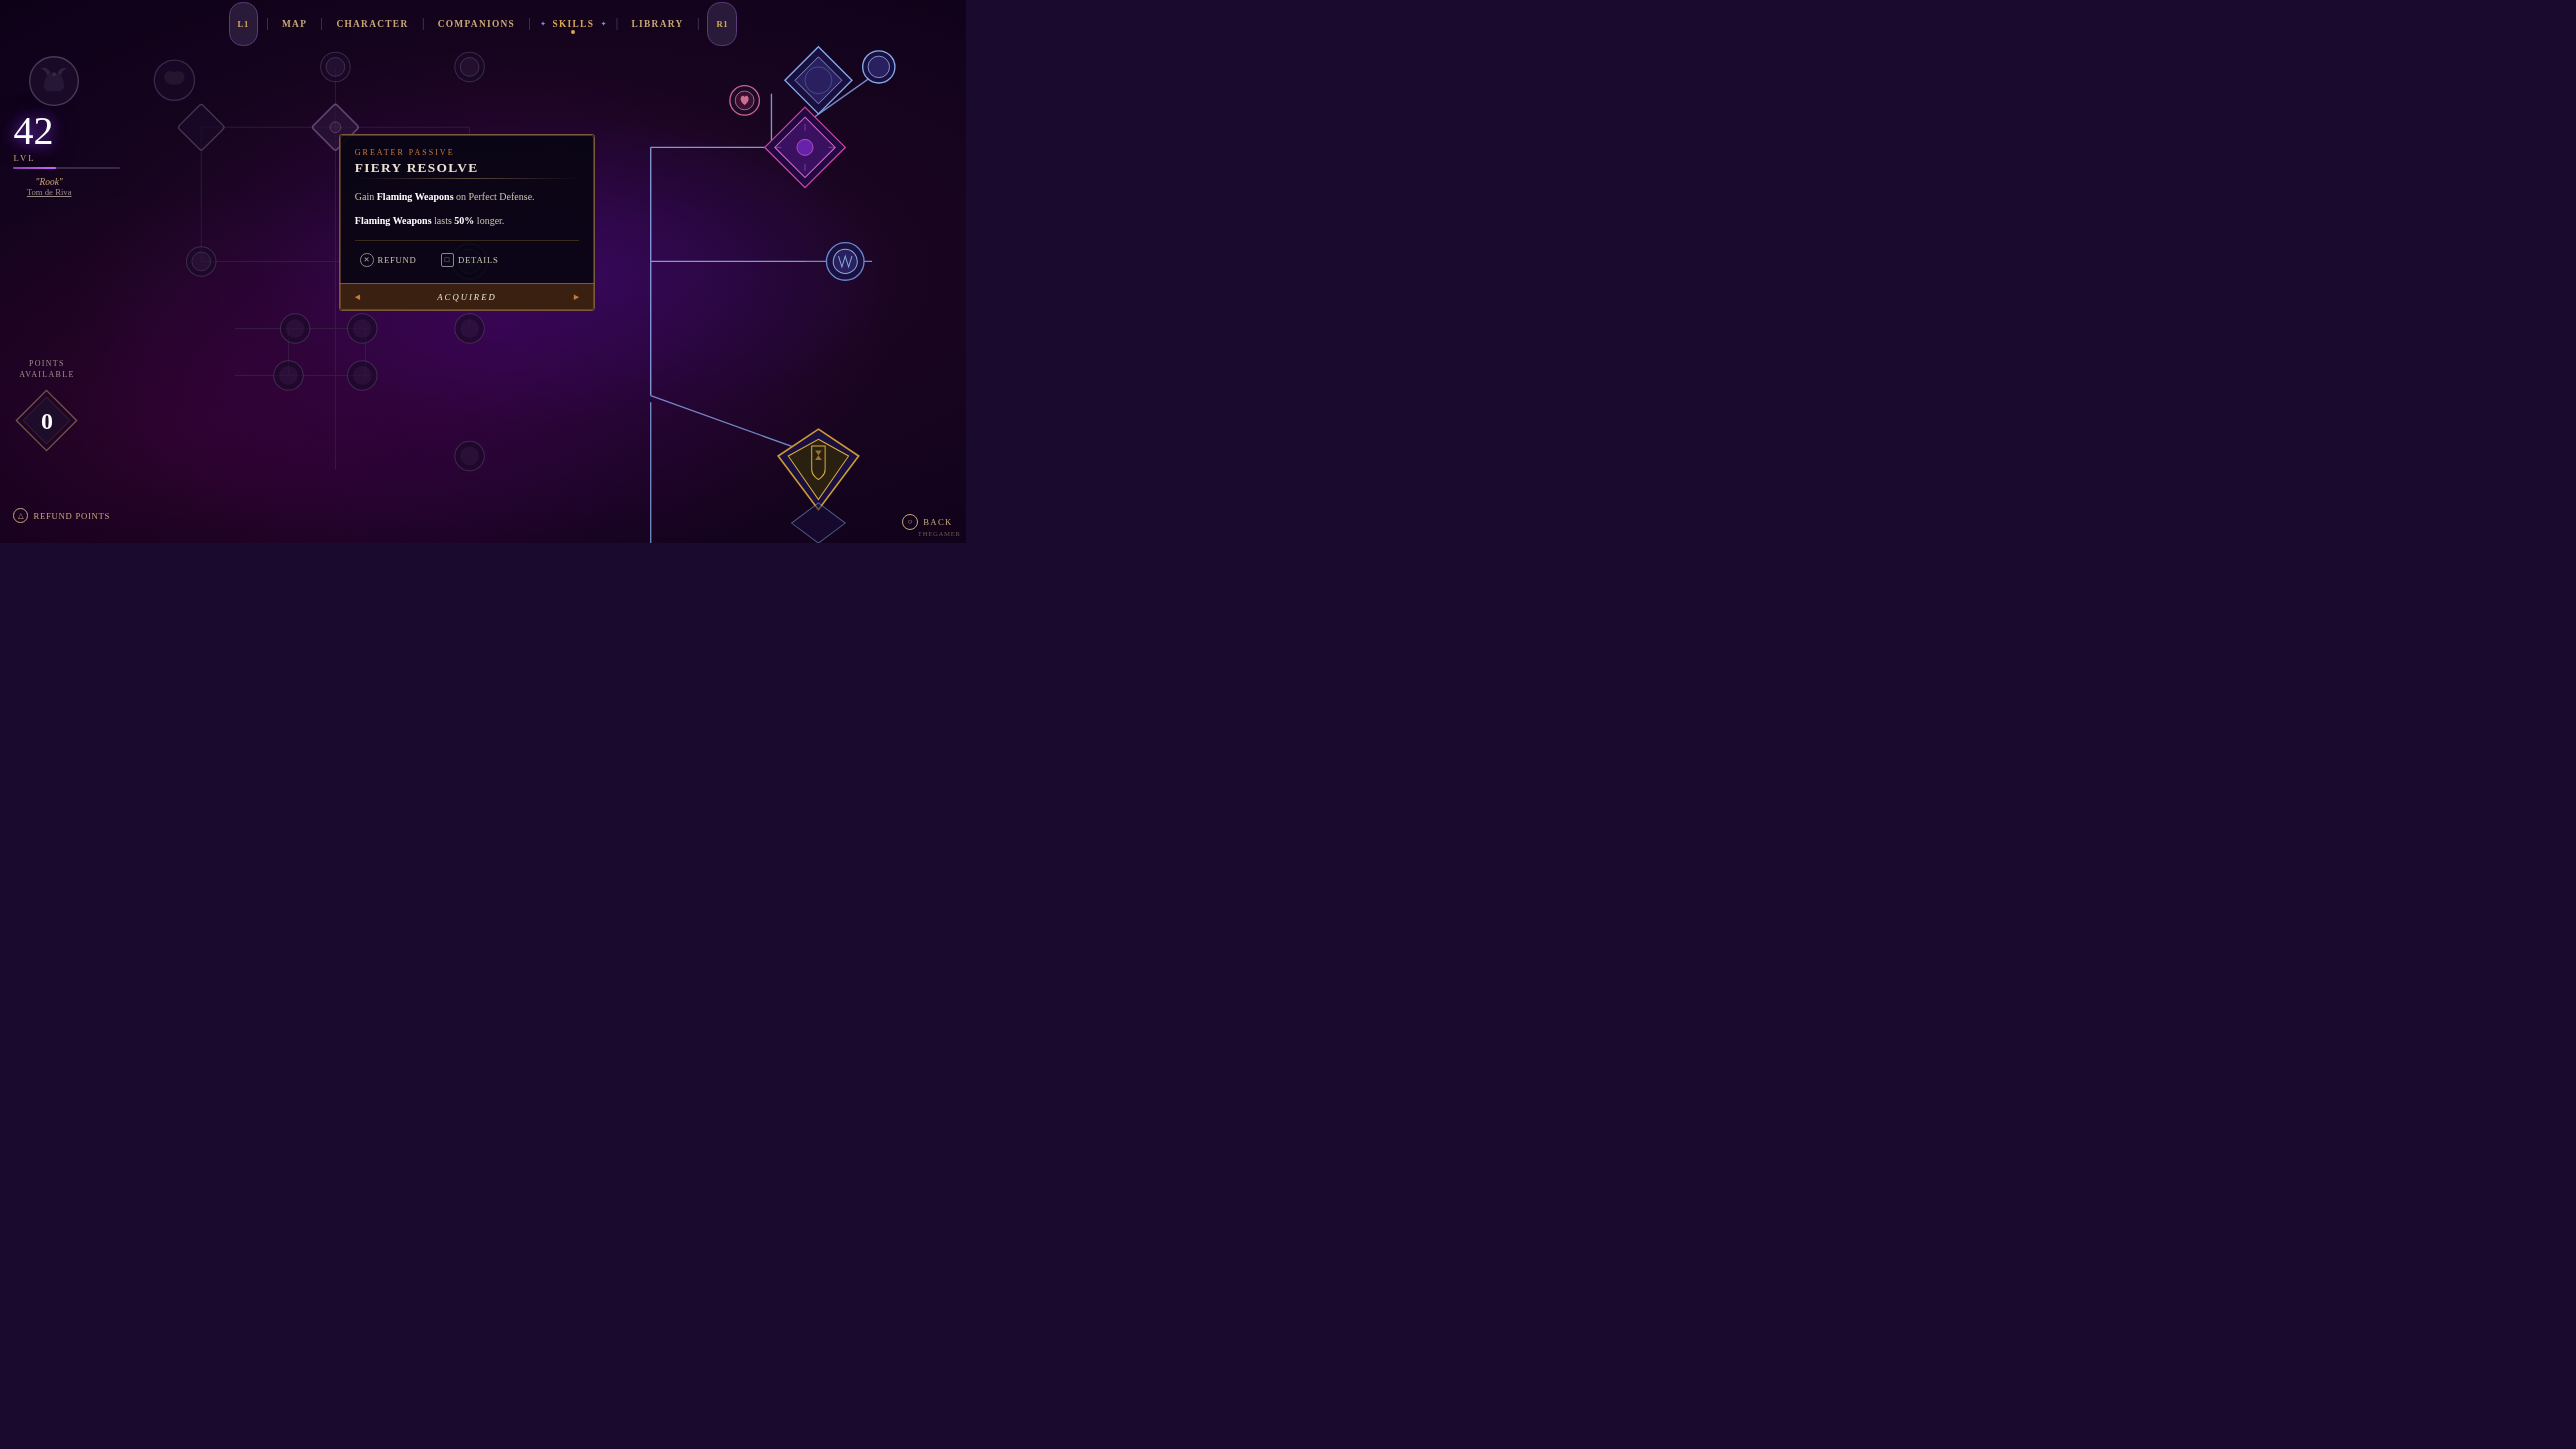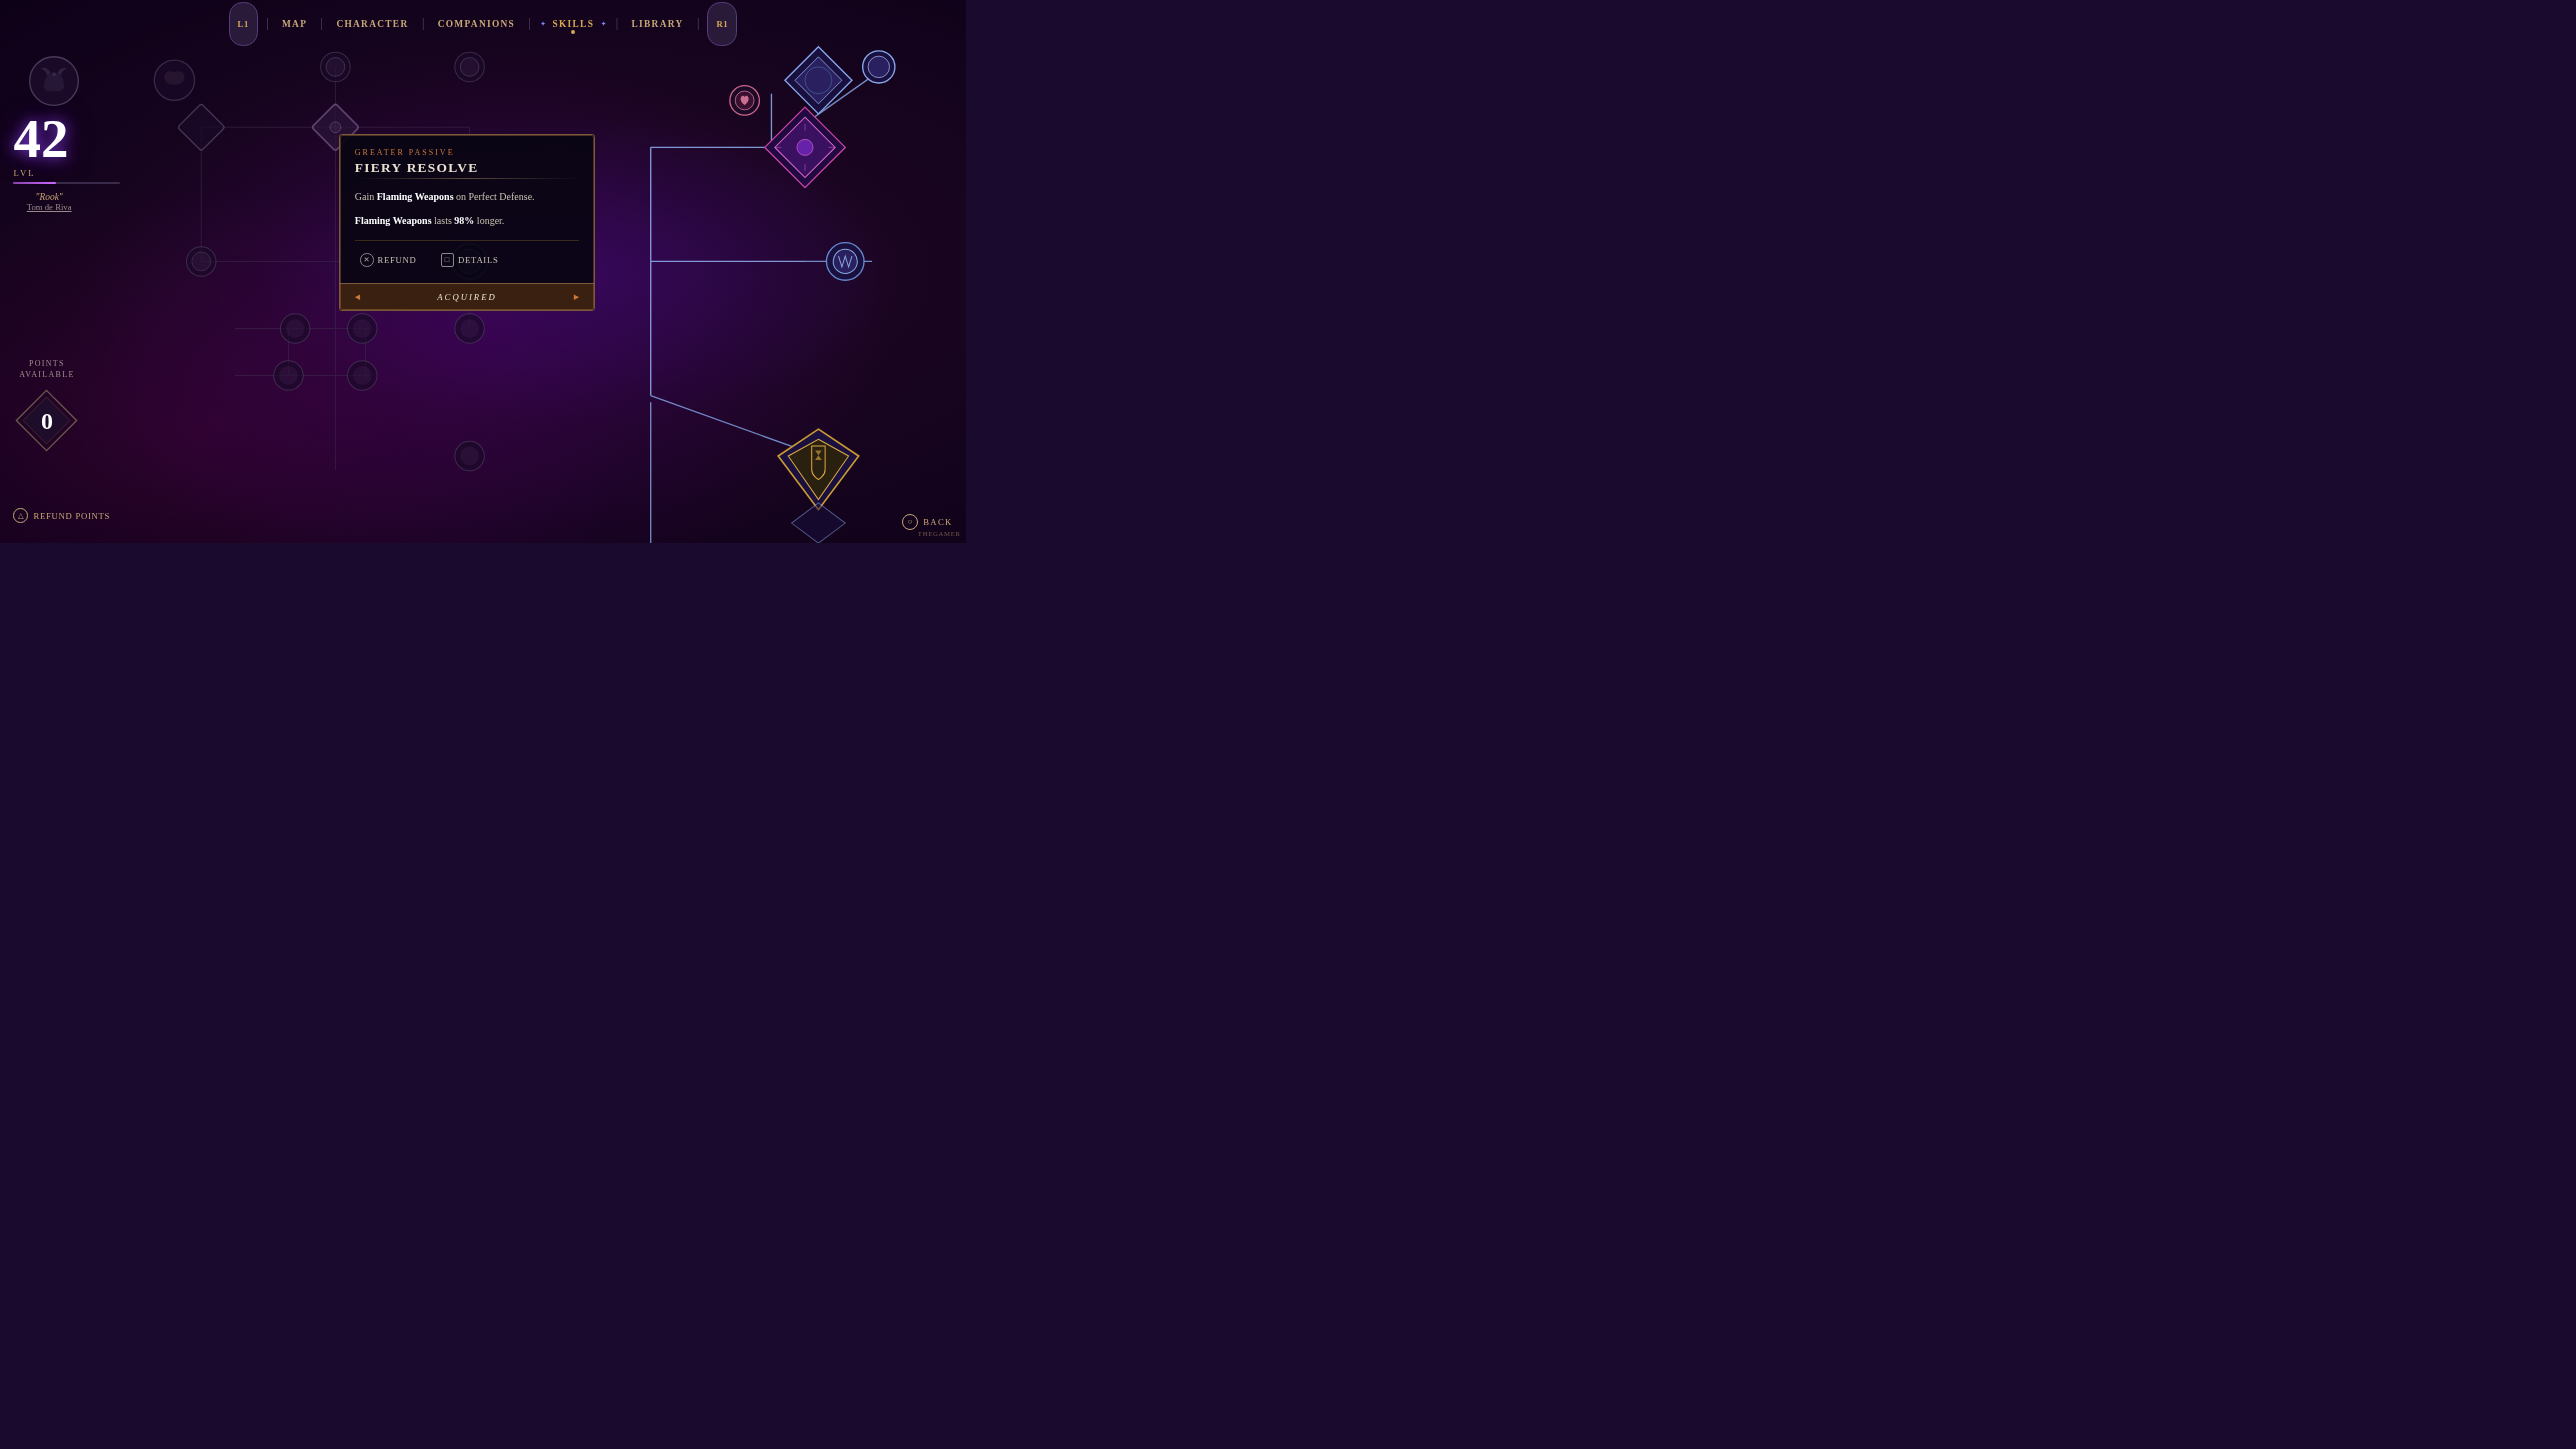--- a/index.html
+++ b/index.html
@@ -101,23 +101,23 @@
     }
 
     .level-display {
       display: flex;
       flex-direction: column;
       align-items: flex-start;
       margin-bottom: 6.7px;
     }
 
     .level-number {
-      font-size: 55px;
+      font-size: 40px;
       color: #ffffff;
-      font-weight: bold;
+      font-weight: normal;
       line-height: 1;
       text-shadow: 0 0 13.4px rgba(150, 80, 255, 0.8), 0 0 27px rgba(100, 0, 200, 0.5);
     }
 
     .level-label {
       font-size: 8.7px;
       color: #c8a878;
       letter-spacing: 2px;
       margin-top: 1.3px;
     }
@@ -648,21 +648,21 @@
 
 <div class="skill-popup">
   <div class="popup-content">
     <div class="popup-type">GREATER PASSIVE</div>
     <div class="popup-title">FIERY RESOLVE</div>
     <div class="popup-divider"></div>
     <div class="popup-desc">
       <span>Gain </span><span class="highlight">Flaming Weapons</span><span> on Perfect Defense.</span>
     </div>
     <div class="popup-desc">
-      <span class="highlight">Flaming Weapons</span><span> lasts </span><span class="percent">98%</span><span> longer.</span>
+      <span class="highlight">Flaming Weapons</span><span> lasts </span><span class="percent">50%</span><span> longer.</span>
     </div>
     <div class="popup-actions">
       <div class="action-btn">
         <div class="btn-icon">
           <span>✕</span>
         </div>
         <span>REFUND</span>
       </div>
       <div class="action-btn" style="margin-left:8px;">
         <div class="btn-icon square">

